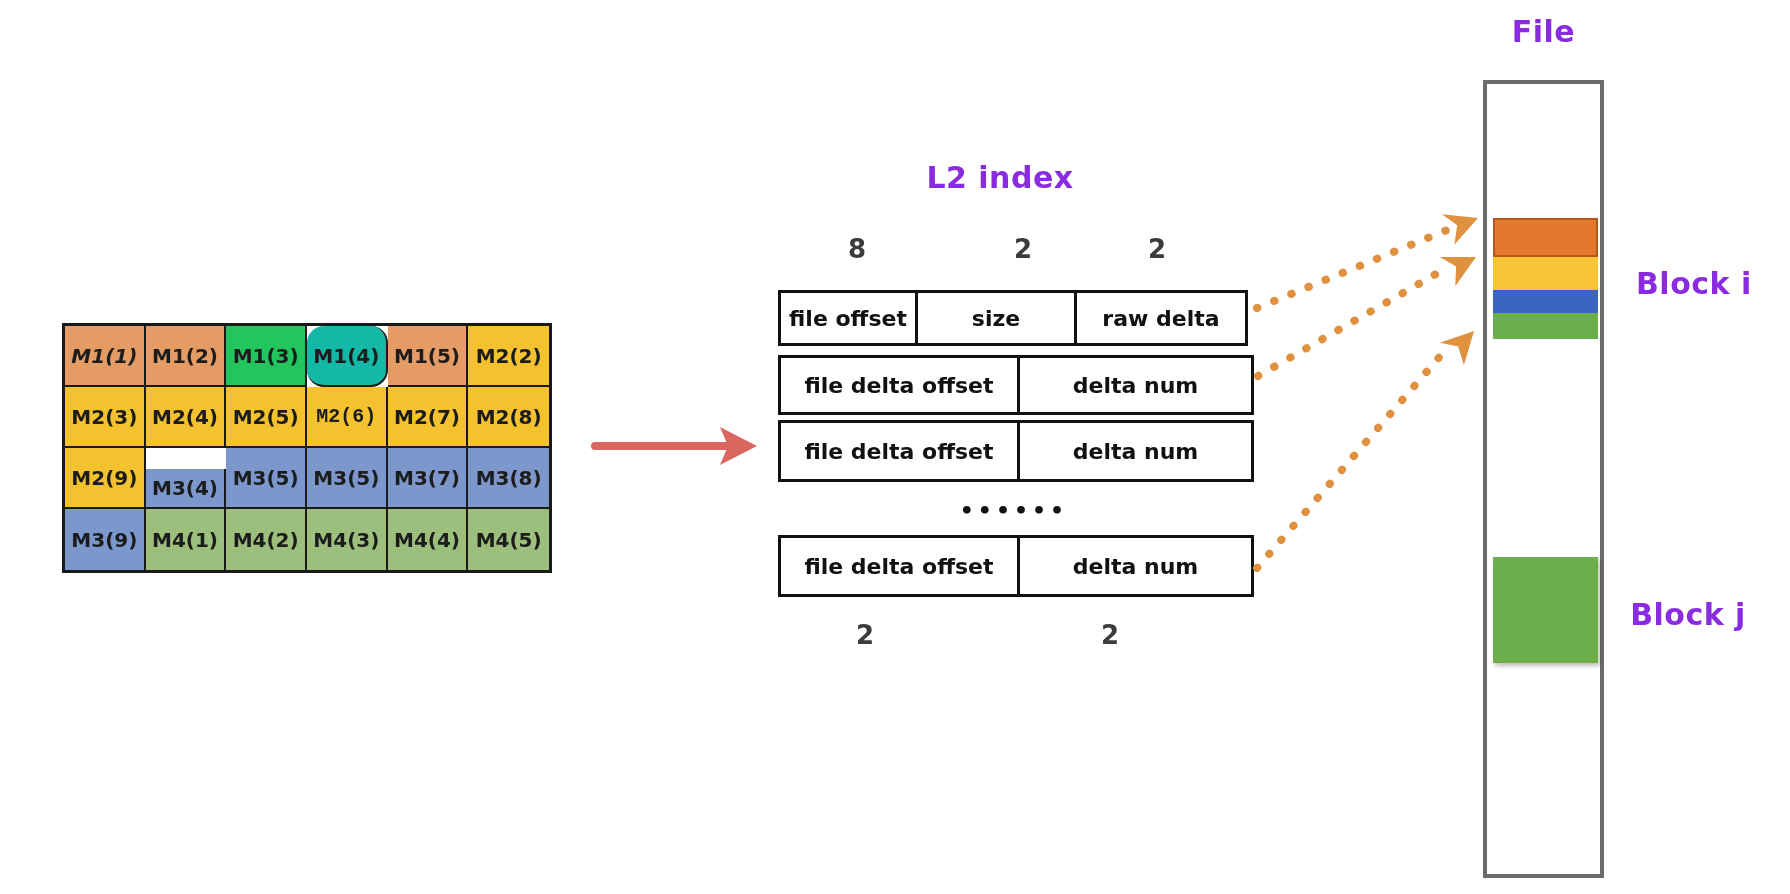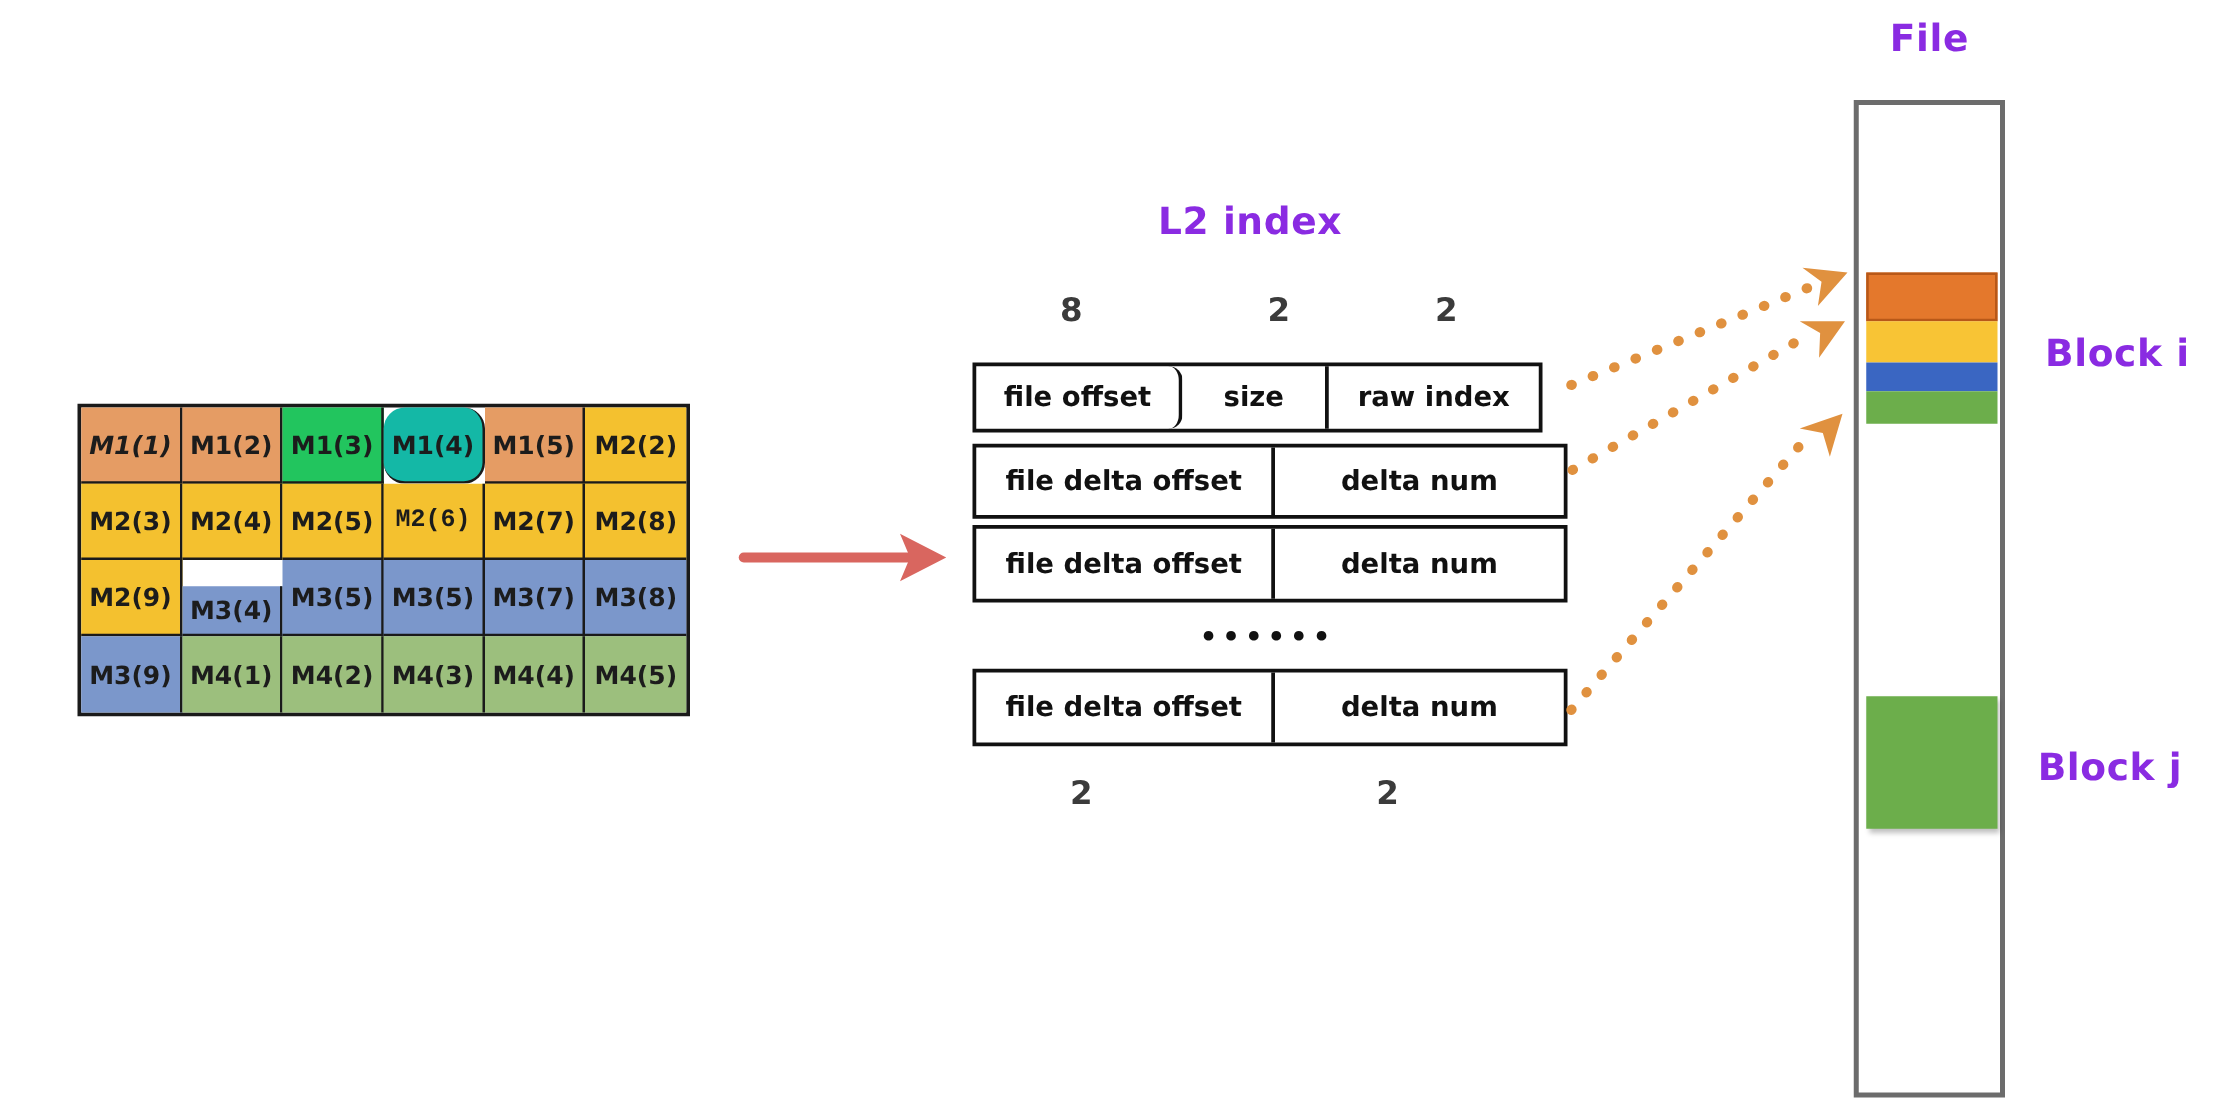--- a/index.html
+++ b/index.html
@@ -121,23 +121,23 @@
       <div class="sb-cell last-row" style="background: rgb(156, 191, 125);">M4(4)</div>
       <div class="sb-cell last-col last-row" style="background: rgb(156, 191, 125);">M4(5)</div>
     </div>
 
   <div class="num" style="left: 842px; top: 234px; color: rgb(59, 59, 59);">8</div>
   <div class="num" style="left: 1008px; top: 234px; color: rgb(59, 59, 59);">2</div>
   <div class="num" style="left: 1142px; top: 234px; color: rgb(59, 59, 59);">2</div>
 
   <div id="l2-rows">
       <div class="l2-row" style="left: 778px; top: 290px; height: 56px;">
-        <div class="l2-cell" style="width: 165px; border-radius: 11px;">file offset</div>
-        <div class="l2-cell" style="width: 117px;">size</div>
-        <div class="l2-cell last" style="width: 168px;">raw index</div>
+        <div class="l2-cell" style="width: 137px;">file offset</div>
+        <div class="l2-cell" style="width: 159px;">size</div>
+        <div class="l2-cell last" style="width: 168px;">raw delta</div>
       </div>
       <div class="l2-row" style="left: 778px; top: 355px; height: 60px;">
         <div class="l2-cell" style="width: 239px;">file delta offset</div>
         <div class="l2-cell last" style="width: 231px;">delta num</div>
       </div>
       <div class="l2-row" style="left: 778px; top: 420px; height: 62px;">
         <div class="l2-cell" style="width: 239px;">file delta offset</div>
         <div class="l2-cell last" style="width: 231px;">delta num</div>
       </div>
       <div class="l2-row" style="left: 778px; top: 535px; height: 62px;">

